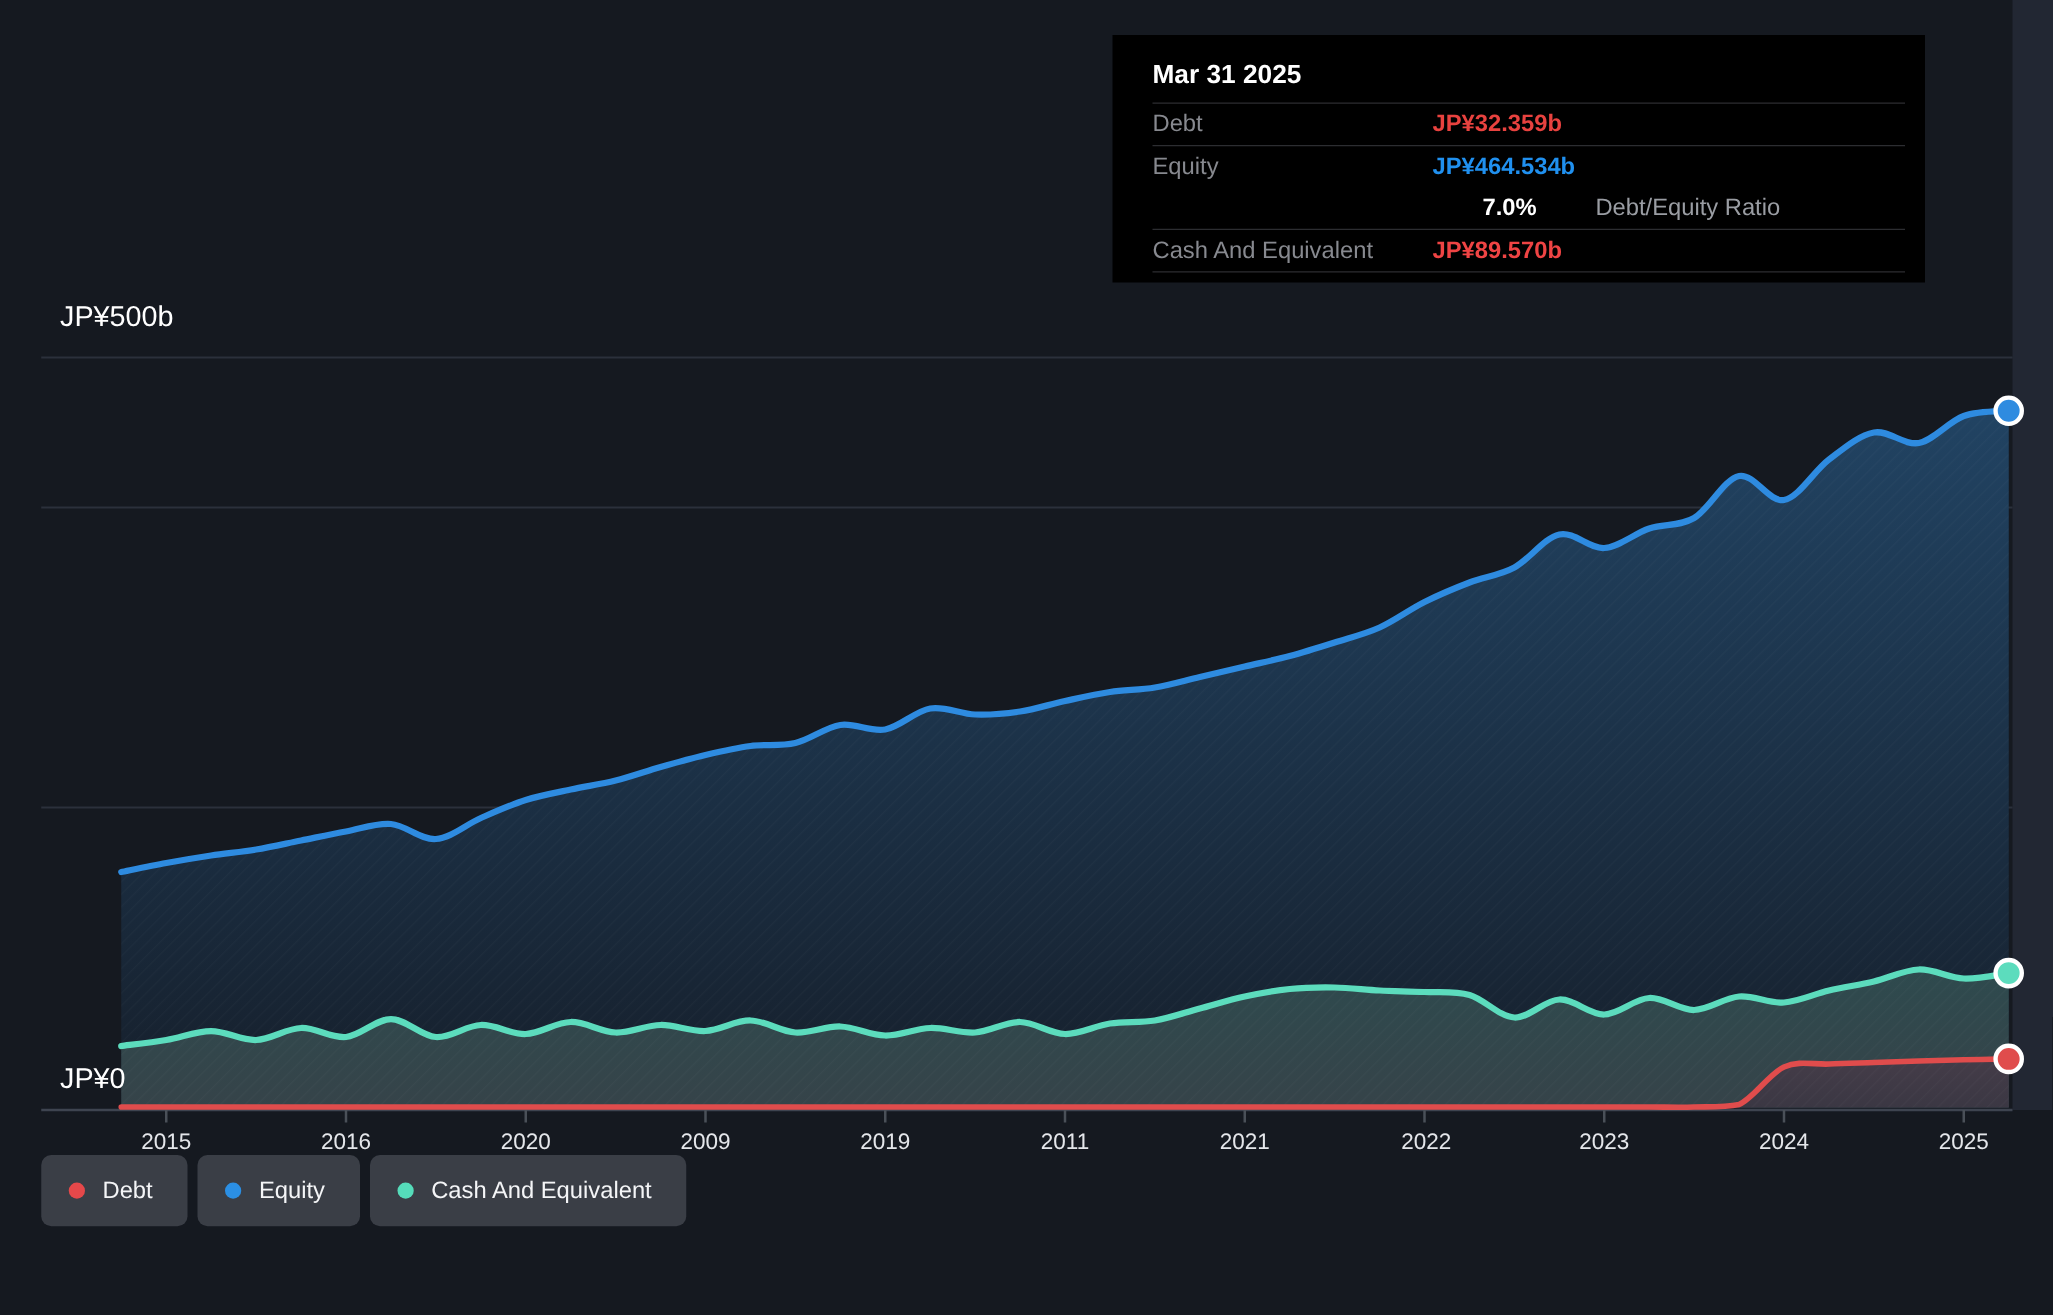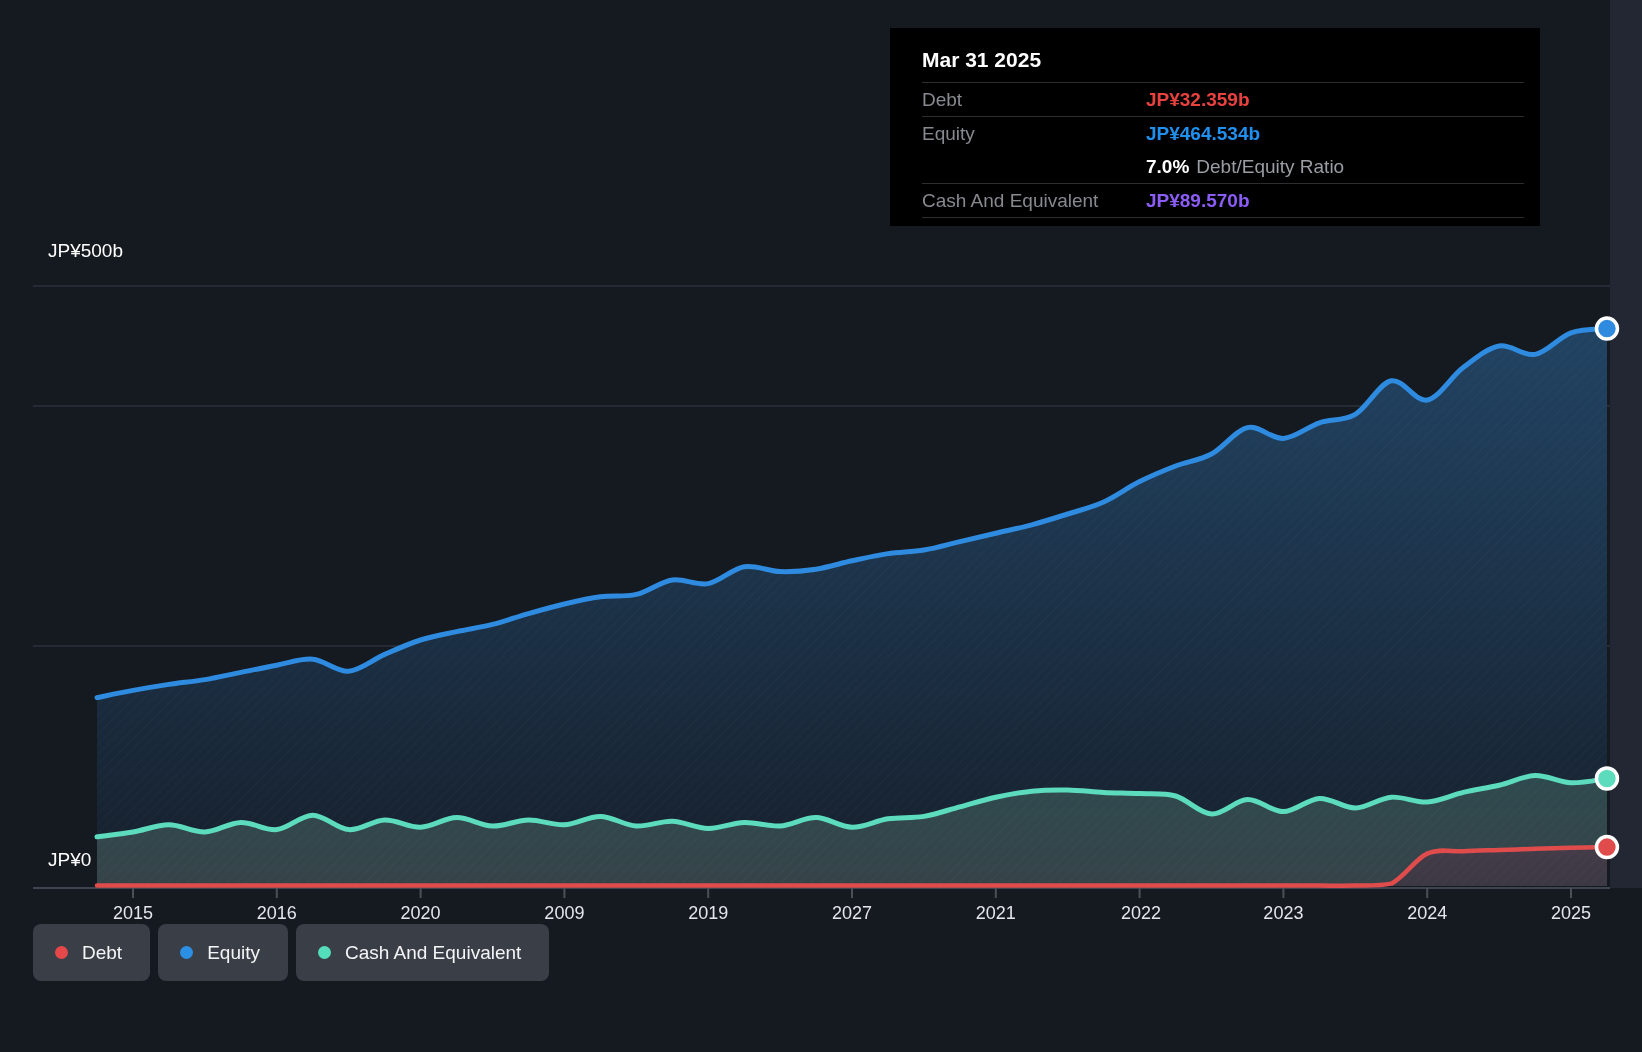--- a/index.html
+++ b/index.html
@@ -5,40 +5,40 @@
   html,body{
     margin:0;padding:0;width:1642px;height:1052px;overflow:hidden;
     background:#151920;
     font-family:"Liberation Sans", sans-serif;
     -webkit-font-smoothing:antialiased;
   }
   .stage{position:relative;width:1642px;height:1052px;background:#151920;}
   .right-band{position:absolute;left:1610px;top:0;width:32px;height:888px;background:#222733;}
   svg.chart{position:absolute;left:0;top:0;}
 
-  .y-label{position:absolute;left:48px;color:#ffffff;font-size:19px;font-weight:400;}
+  .y-label{position:absolute;left:48px;color:#ffffff;font-size:23px;font-weight:400;}
   .y-label.top{top:240px;}
   .y-label.zero{top:849px;}
 
   .x-label{position:absolute;top:903px;transform:translateX(-50%);
     color:#e4e6ea;font-size:18px;}
 
   
   .tooltip{position:absolute;left:890px;top:28px;width:650px;box-sizing:border-box;
     background:#000000;padding:10px 16px 8px 32px;z-index:5;}
   .tooltip .title{color:#ffffff;font-size:21px;font-weight:700;height:44px;
     display:flex;align-items:center;}
   .t-row{display:flex;align-items:center;height:33px;border-top:1px solid #2c2d31;font-size:19px;}
-  .t-row.no-rule{border-top:none;}
+  .t-row.no-rule{border-top:none;gap:40px;}
   .t-row.last{border-bottom:1px solid #2c2d31;}
   .t-row .lbl{width:224px;color:#87898f;flex:none;}
   .t-row .val{font-weight:700;}
   .val.debt{color:#e8423f;}
   .val.equity{color:#2090ef;}
-  .val.cash{color:#8b5cf6;}
+  .val.cash{color:#ef4444;}
   .ratio-val{color:#ffffff;font-weight:700;margin-right:7px;}
   .ratio-lbl{color:#9a9da3;}
 
   
   .legend{position:absolute;left:33px;top:924px;display:flex;gap:8px;z-index:4;}
   .pill{height:57px;display:inline-flex;align-items:center;background:#3a3e46;
     border-radius:8px;padding:0 28px 0 22px;cursor:pointer;}
   .pill .dot{width:13px;height:13px;border-radius:50%;margin-right:14px;flex:none;}
   .pill .pl{color:#f4f5f7;font-size:19px;}
 </style>
@@ -96,21 +96,21 @@
 
   <div class="y-label top">JP¥500b</div>
   <div class="y-label zero">JP¥0</div>
 
   <div id="x-labels">
       <div class="x-label" style="left: 133px;">2015</div>
       <div class="x-label" style="left: 276.8px;">2016</div>
       <div class="x-label" style="left: 420.6px;">2020</div>
       <div class="x-label" style="left: 564.4px;">2009</div>
       <div class="x-label" style="left: 708.2px;">2019</div>
-      <div class="x-label" style="left: 852px;">2027</div>
+      <div class="x-label" style="left: 852px;">2011</div>
       <div class="x-label" style="left: 995.8px;">2021</div>
       <div class="x-label" style="left: 1141px;">2022</div>
       <div class="x-label" style="left: 1283.4px;">2023</div>
       <div class="x-label" style="left: 1427.2px;">2024</div>
       <div class="x-label" style="left: 1571px;">2025</div>
     </div>
 
   <div class="tooltip">
     <div class="title">Mar 31 2025</div>
     <div class="t-row">

